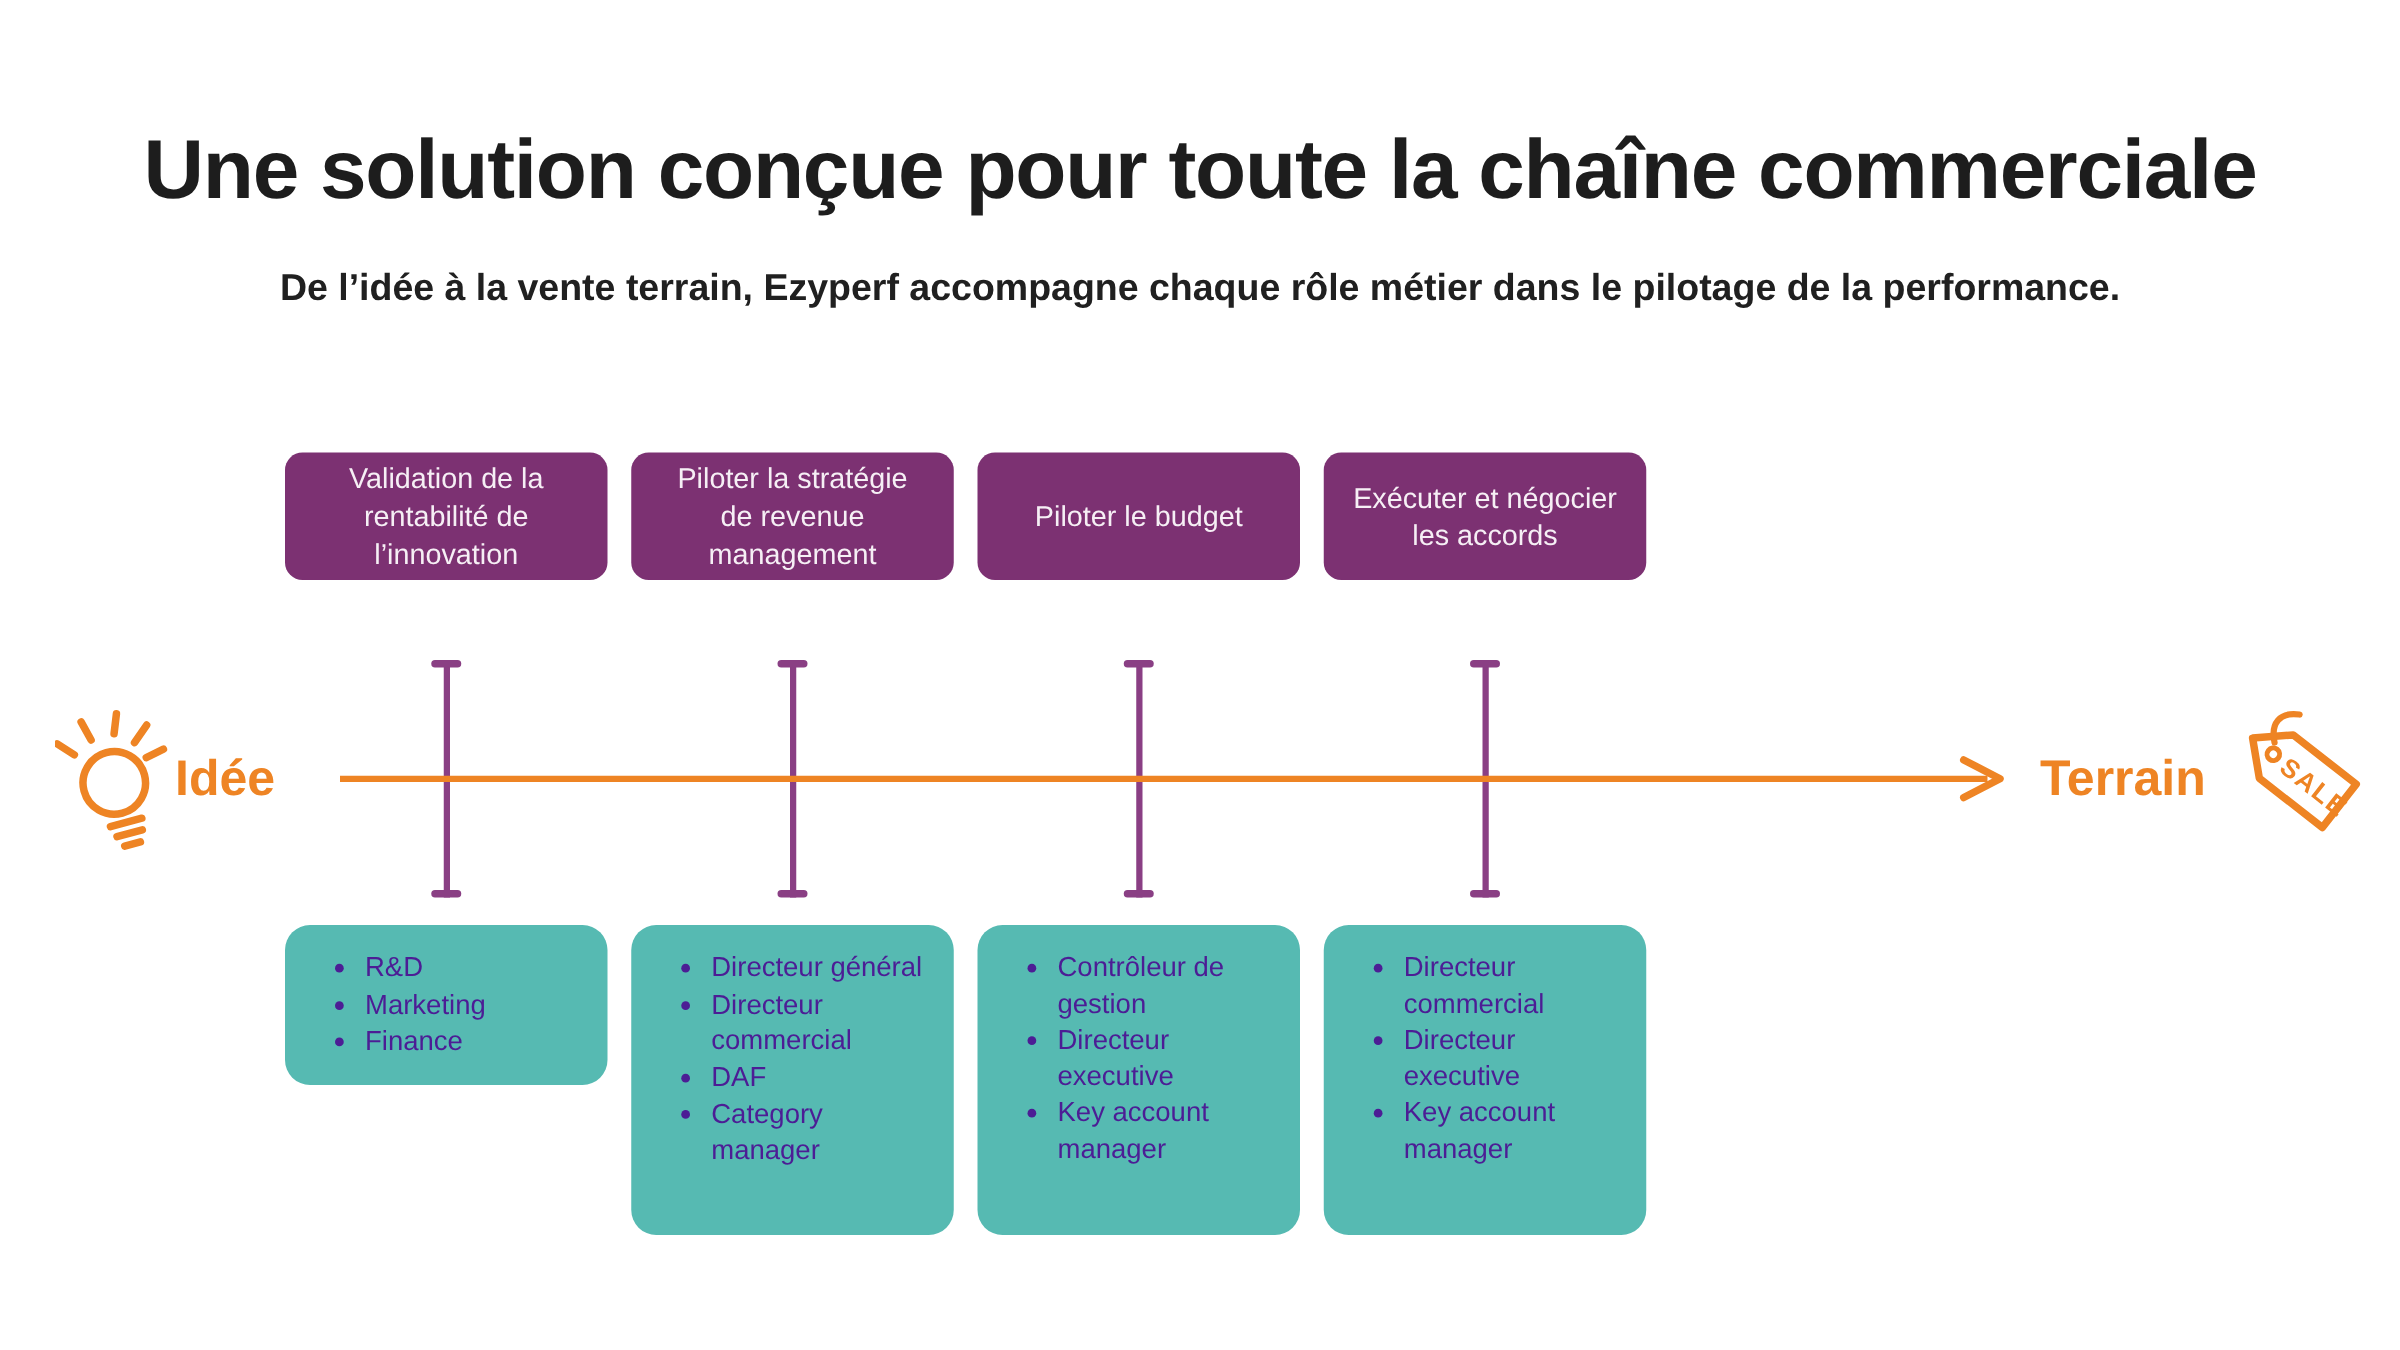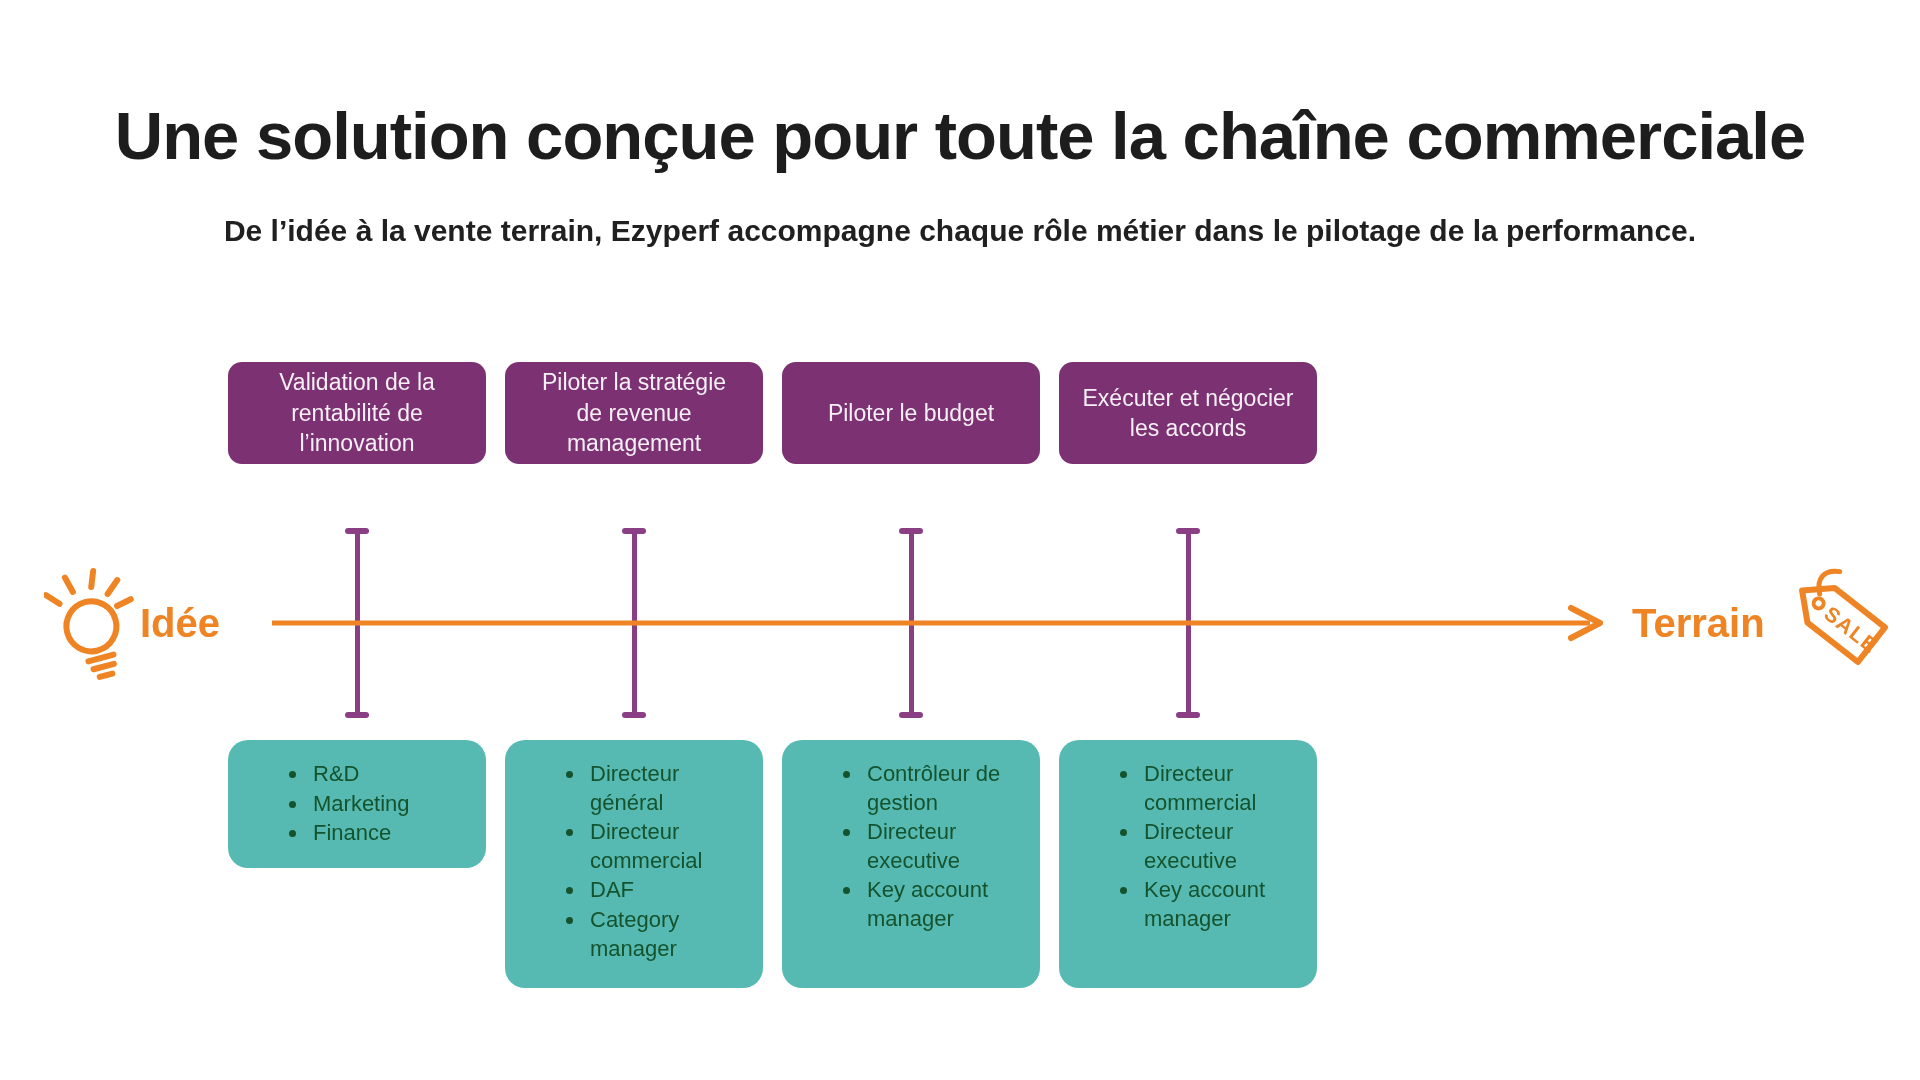--- a/index.html
+++ b/index.html
@@ -40,23 +40,23 @@
   }
   .connector::before,.connector::after{
     content:"";position:absolute;left:50%;transform:translateX(-50%);
     width:24px;height:6px;border-radius:3px;background:var(--purple-line);
   }
   .connector::before{top:0}
   .connector::after{bottom:0}
 
   .tbox{
     position:absolute;top:378px;left:0;right:0;margin:0;
-    border-radius:20px;background:var(--teal);color:#14532d;
+    border-radius:20px;background:var(--teal);color:#4c1d95;
     font-size:22px;line-height:1.3;
-    padding:19px 22px 19px 81px;list-style:disc outside;
+    padding:19px 22px 19px 60px;list-style:disc outside;
   }
   .tbox li{padding-left:4px;margin:1px 0;}
   .h92{min-height:92px}.h122{min-height:122px}.h248{min-height:248px}
   .c4 .tbox{left:11px;right:-11px;}
 
   
   .timeline{position:absolute;left:270px;top:599px;color:var(--orange);}
   .axis-label{
     position:absolute;top:600px;height:46px;line-height:46px;
     color:var(--orange);font-weight:700;font-size:40px;white-space:nowrap;

